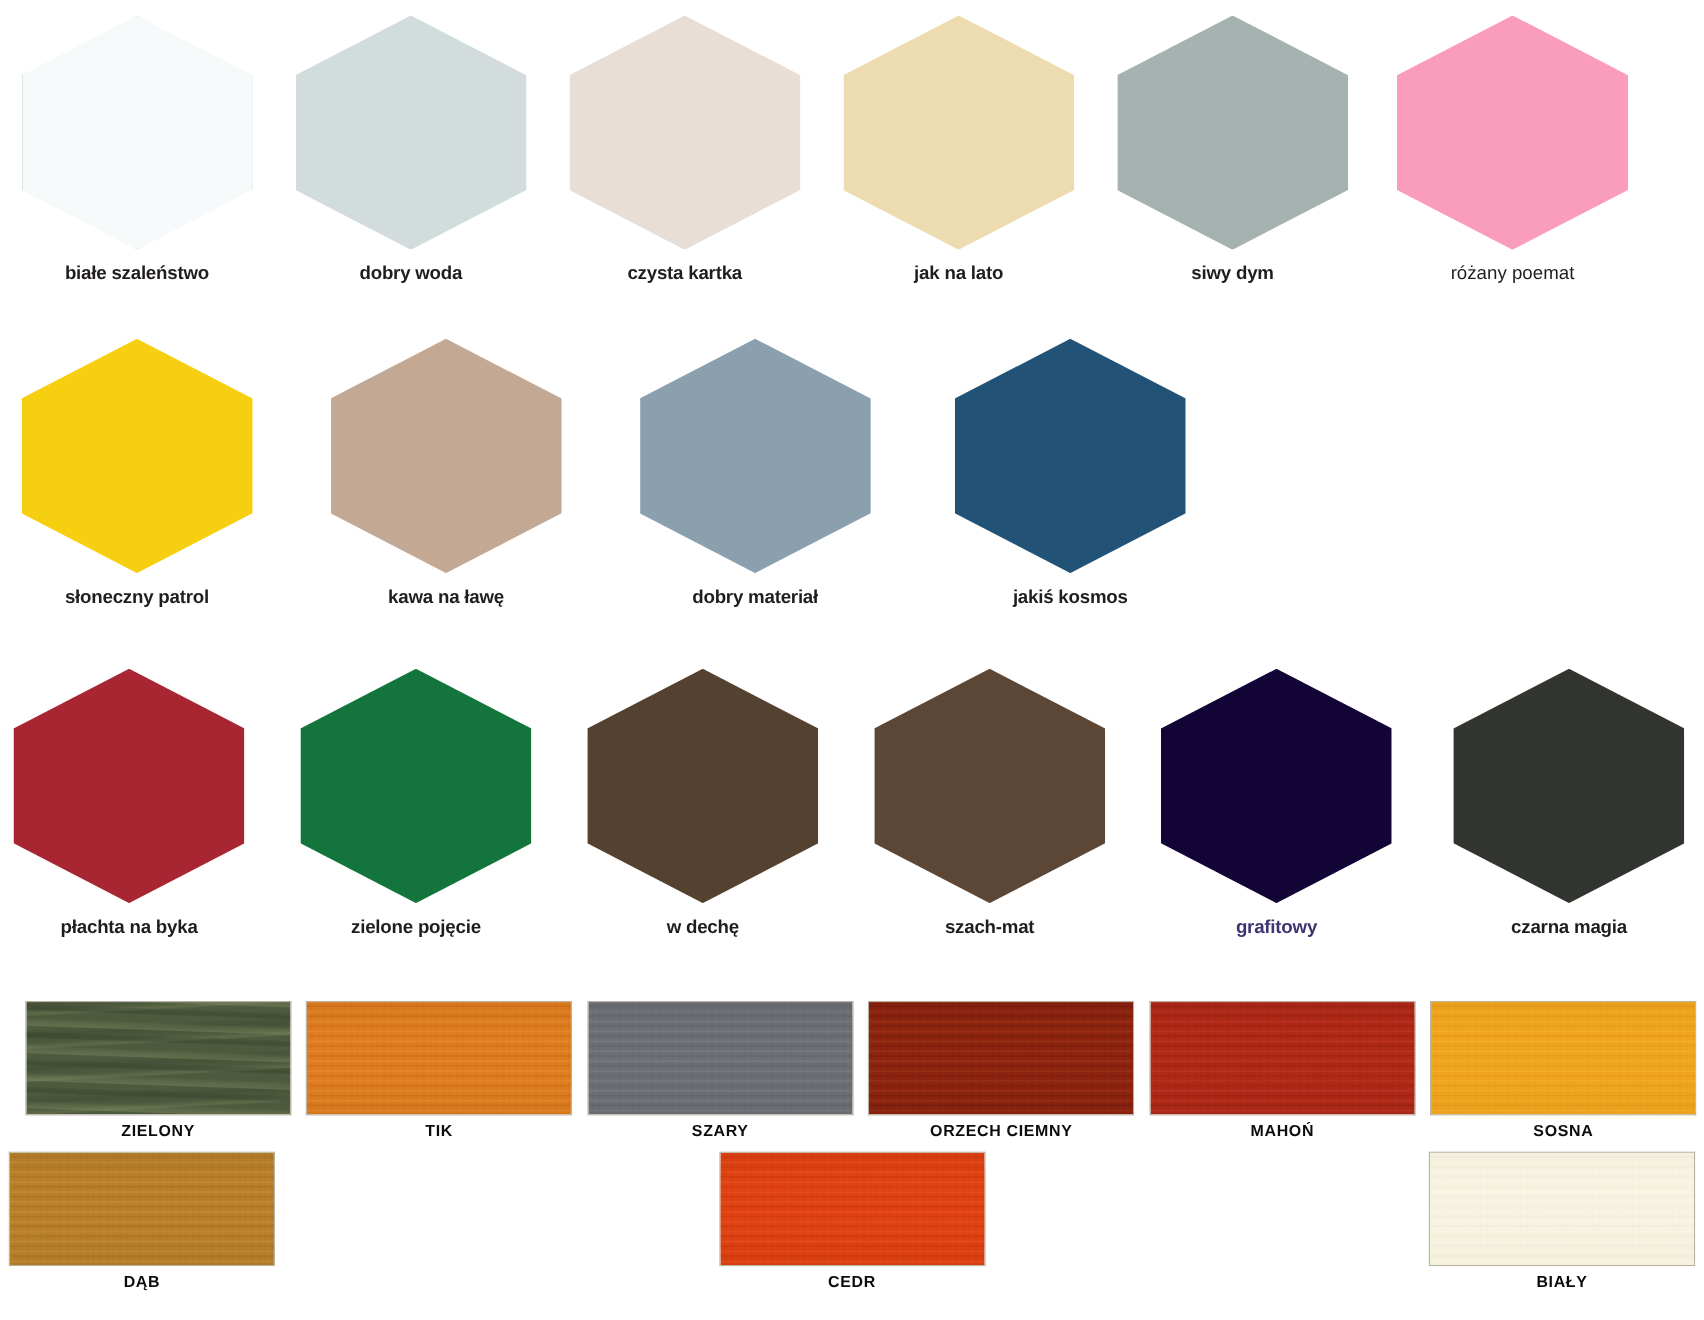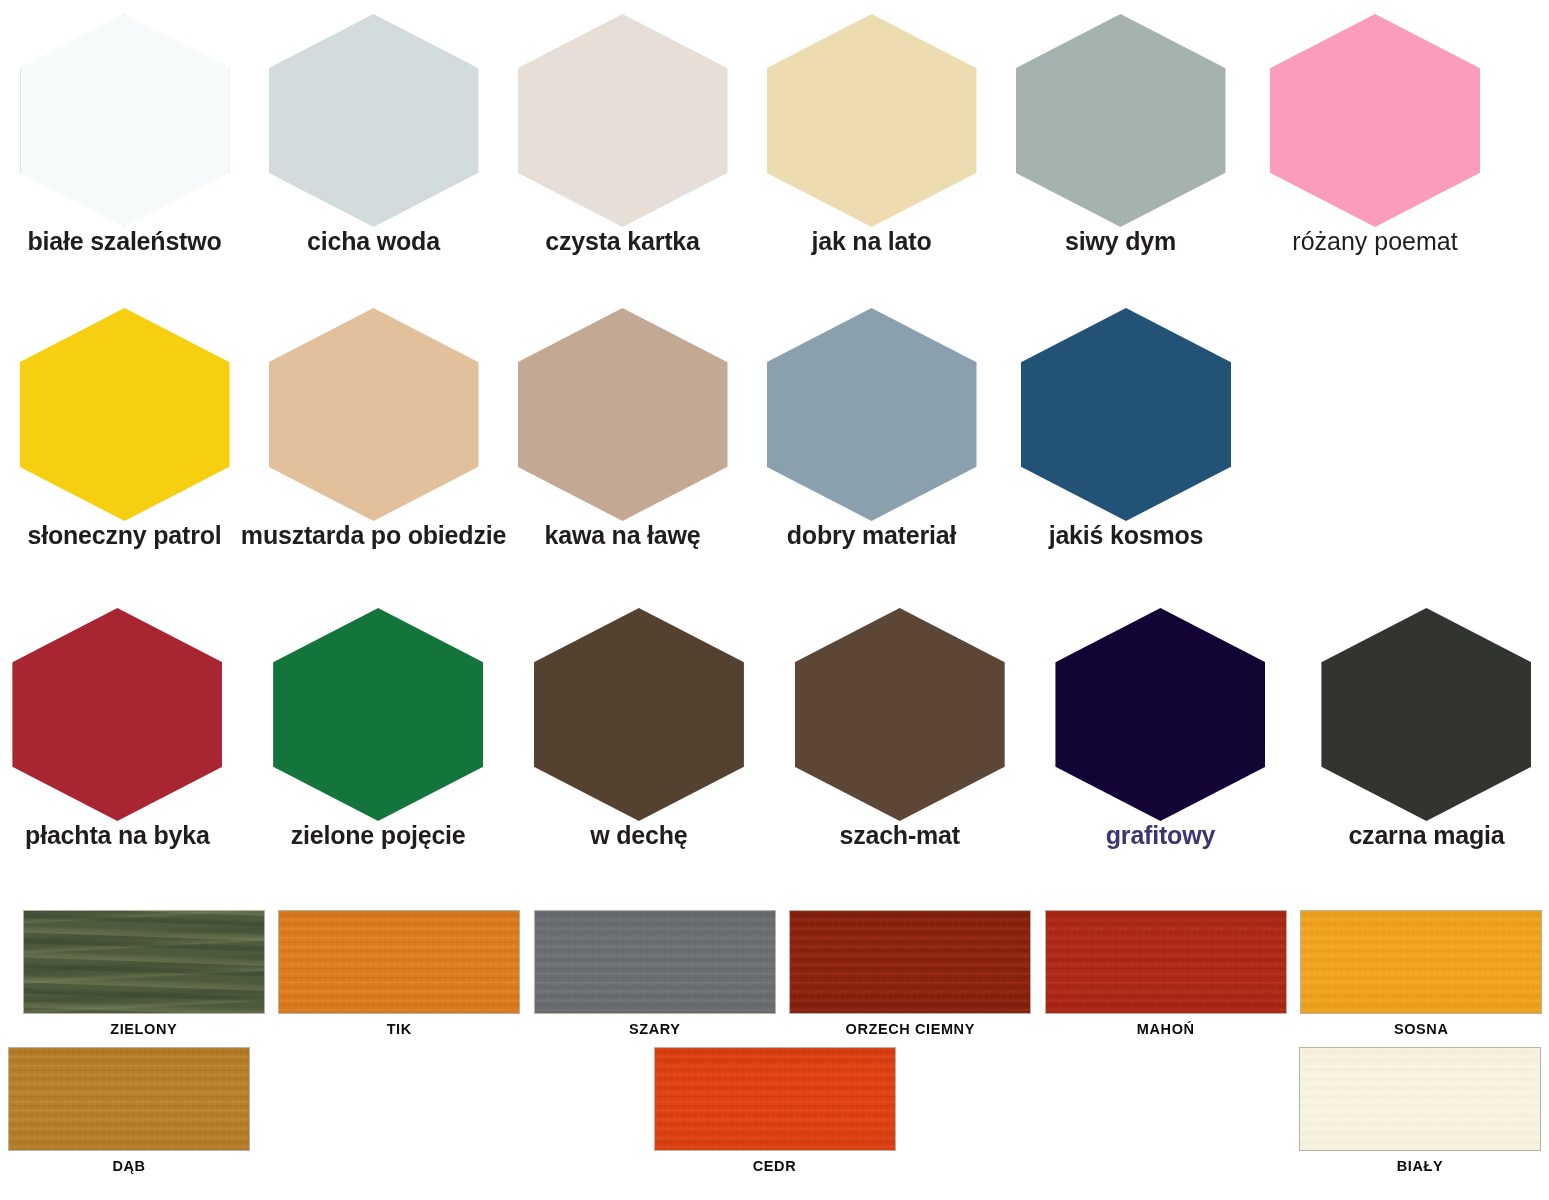--- a/index.html
+++ b/index.html
@@ -39,22 +39,22 @@
     height: 213px;
     clip-path: polygon(50% 0%, 100% 25.5%, 100% 74.5%, 50% 100%, 0% 74.5%, 0% 25.5%);
     border-radius: 26px;
     background: #ccc;
   }
   .hex-shape.outlined {
     box-shadow: inset 0 0 0 1px #dfe5e8;
   }
 
   .hex-label {
-    margin-top: 0;
-    font-size: 25px;
+    margin-top: 12px;
+    font-size: 17px;
     font-weight: 700;
     color: #211d1e;
     letter-spacing: -0.2px;
     white-space: nowrap;
     text-align: left;
   }
   .hex-label.alt {
     font-weight: 400;
     letter-spacing: 0px;
   }
@@ -109,21 +109,21 @@
       <div class="hex-cell">
         <div class="hex-wrap">
           <div class="hex-shape outlined" style="background: rgb(246, 250, 251);"></div>
         </div>
         <div class="hex-label">białe szaleństwo</div>
       </div>
       <div class="hex-cell">
         <div class="hex-wrap">
           <div class="hex-shape" style="background: rgb(211, 220, 221);"></div>
         </div>
-        <div class="hex-label">cicha woda</div>
+        <div class="hex-label">dobry woda</div>
       </div>
       <div class="hex-cell">
         <div class="hex-wrap">
           <div class="hex-shape" style="background: rgb(231, 222, 215);"></div>
         </div>
         <div class="hex-label">czysta kartka</div>
       </div>
       <div class="hex-cell">
         <div class="hex-wrap">
           <div class="hex-shape" style="background: rgb(236, 220, 176);"></div>
@@ -137,35 +137,29 @@
         <div class="hex-label">siwy dym</div>
       </div>
       <div class="hex-cell wide">
         <div class="hex-wrap">
           <div class="hex-shape" style="background: rgb(250, 156, 187);"></div>
         </div>
         <div class="hex-label alt">różany poemat</div>
       </div>
     </div>
 
-  <div class="hex-row" id="hex-row-2" style="top:308px;">
+  <div class="hex-row" id="hex-row-2" style="top:308px;gap:32px;">
       <div class="hex-cell">
         <div class="hex-wrap">
           <div class="hex-shape" style="background: rgb(246, 207, 17);"></div>
         </div>
         <div class="hex-label">słoneczny patrol</div>
       </div>
       <div class="hex-cell">
         <div class="hex-wrap">
-          <div class="hex-shape" style="background: rgb(225, 192, 155);"></div>
-        </div>
-        <div class="hex-label">musztarda po obiedzie</div>
-      </div>
-      <div class="hex-cell">
-        <div class="hex-wrap">
           <div class="hex-shape" style="background: rgb(195, 168, 147);"></div>
         </div>
         <div class="hex-label">kawa na ławę</div>
       </div>
       <div class="hex-cell">
         <div class="hex-wrap">
           <div class="hex-shape" style="background: rgb(139, 160, 174);"></div>
         </div>
         <div class="hex-label">dobry materiał</div>
       </div>

